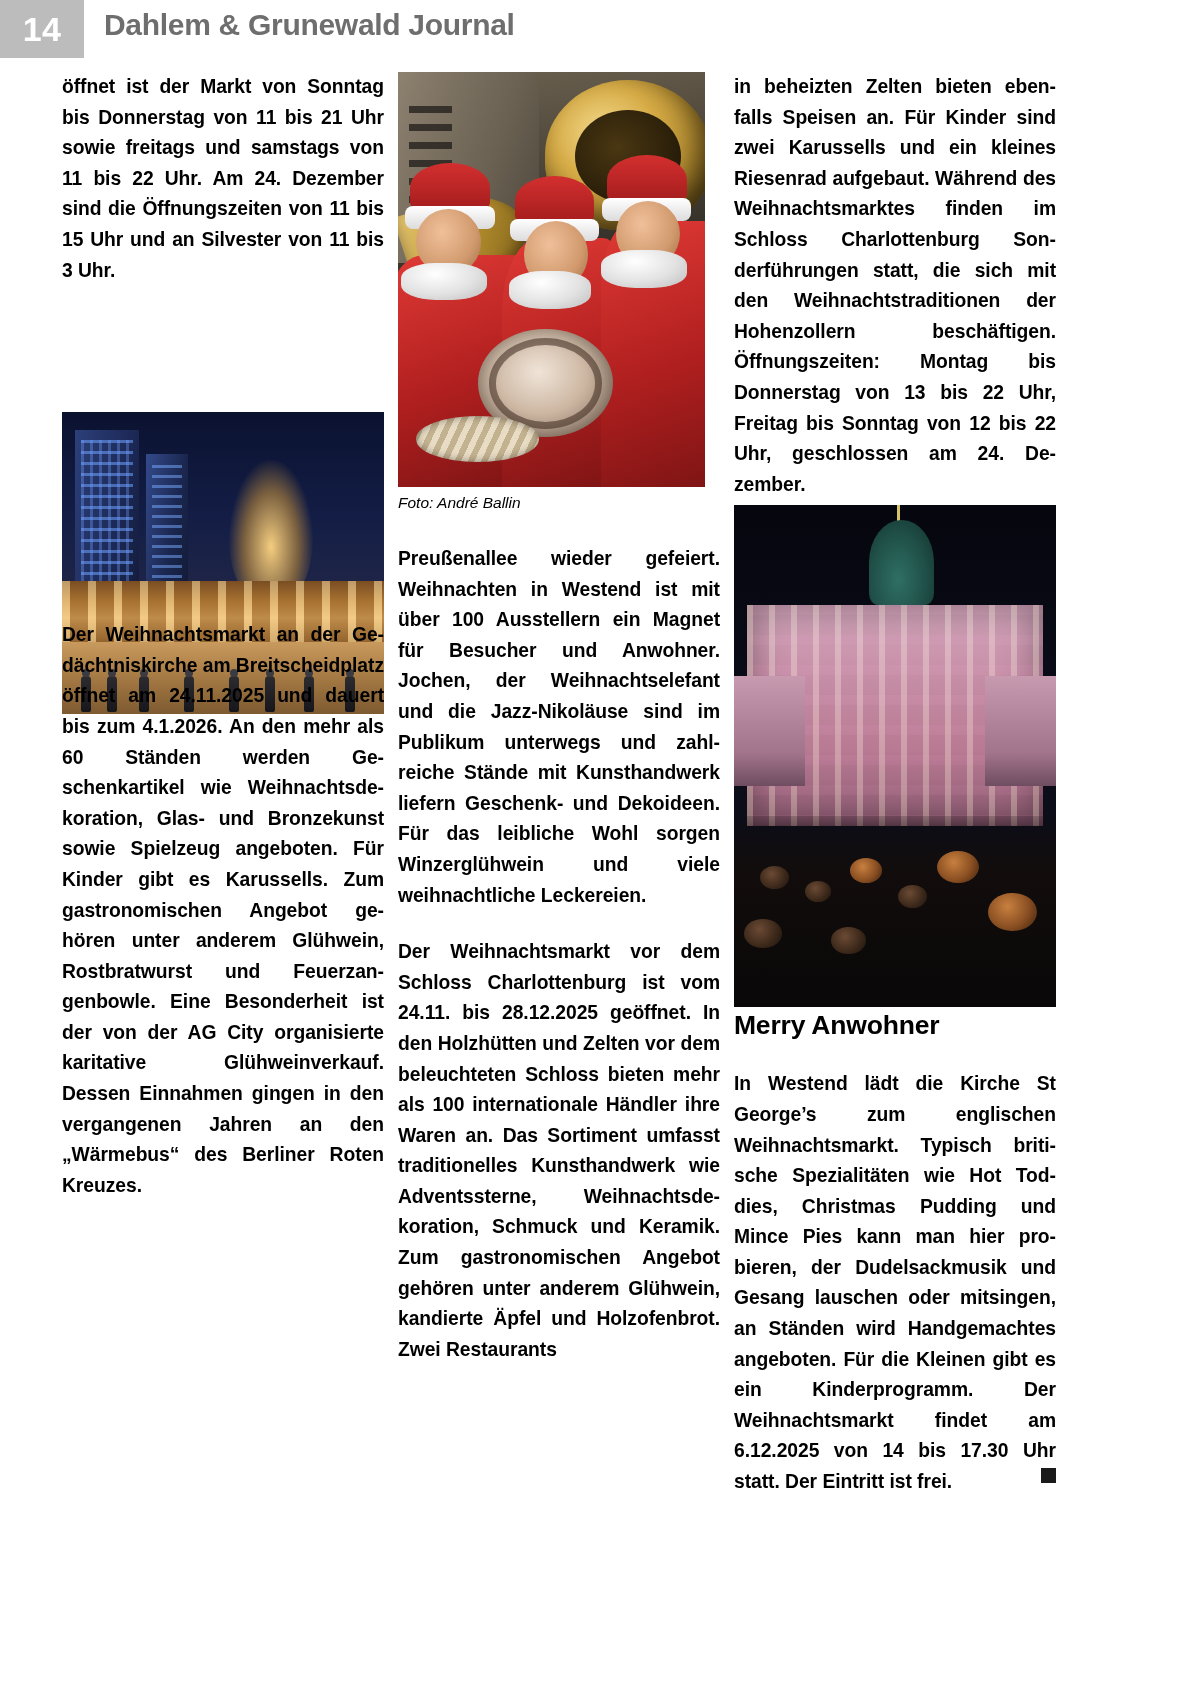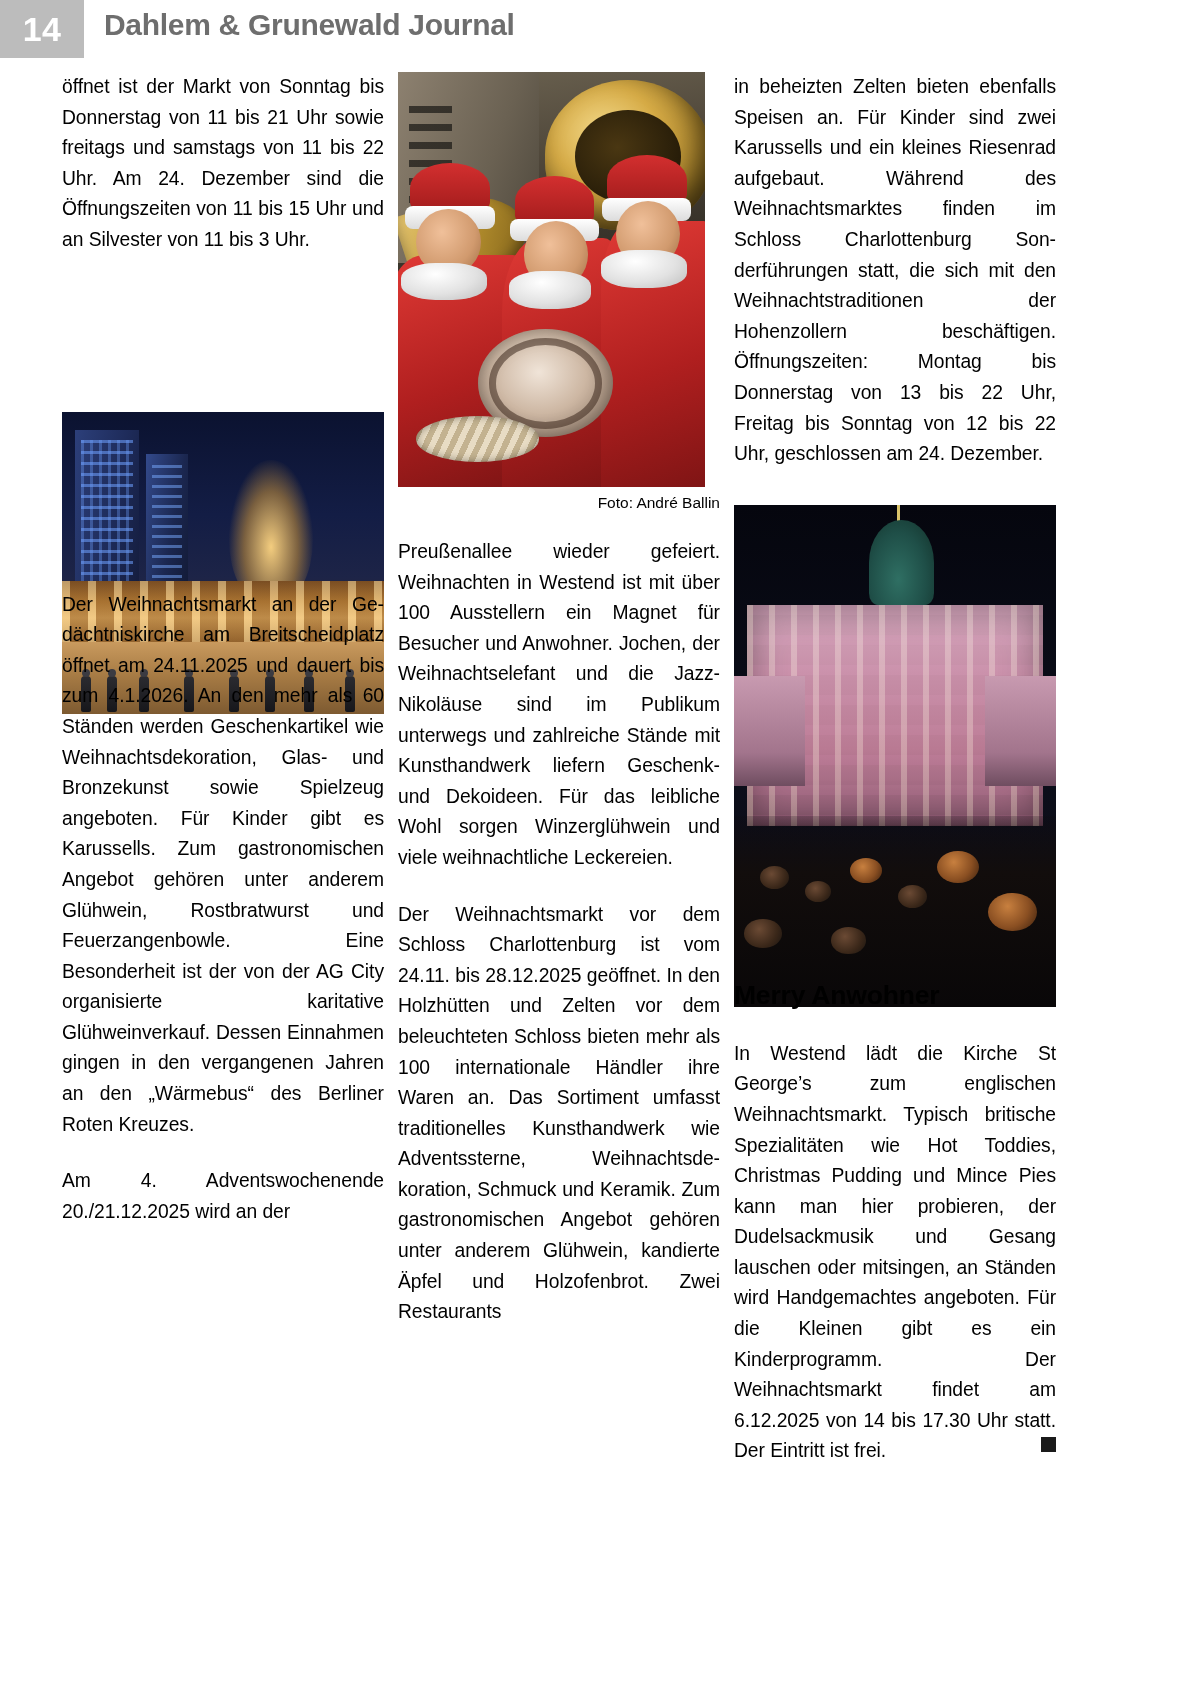--- a/index.html
+++ b/index.html
@@ -61,37 +61,37 @@
   .col-3 { left: 734px; }
 
   p.body, .body-text {
     font-size: 19.3px;
     line-height: 30.6px;
     text-align: justify;
     text-justify: inter-word;
     margin: 0 0 0 0;
     hyphens: manual;
     -webkit-hyphens: manual;
-    font-weight: 400;
+    font-weight: 700;
     letter-spacing: -0.05px;
   }
 
   h2.headline {
     font-size: 26.5px;
     line-height: 35px;
     font-weight: bold;
     margin: 0;
     letter-spacing: -0.2px;
   }
   .headline-gap-top { margin-top: 30px; }
 
   .caption {
     font-size: 15.5px;
-    text-align: right;
-    margin: 6px 0 24px 0;
+    font-style: italic;
+    margin: 6px 0 31px 0;
     line-height: 20px;
   }
 
   
   .photo {
     position: relative;
     overflow: hidden;
     background: #222;
   }
 
@@ -376,21 +376,20 @@
 
 <div class="col col-1">
   <p class="body">öffnet ist der Markt von Sonntag bis Donnerstag von 11 bis 21 Uhr sowie freitags und samstags von 11 bis 22 Uhr. Am 24. Dezember sind die Öffnungszeiten von 11 bis 15 Uhr und an Silvester von 11 bis 3 Uhr.</p>
 
 
   <div style="height:334px;"></div>
 
   <p class="body">Der Weihnachtsmarkt an der Ge­dächtniskirche am Breitscheid­platz öffnet am 24.11.2025 und dauert bis zum 4.1.2026. An den mehr als 60 Ständen werden Ge­schenkartikel wie Weihnachtsde­koration, Glas- und Bronzekunst sowie Spielzeug angeboten. Für Kinder gibt es Karussells. Zum gastronomischen Angebot ge­hören unter anderem Glühwein, Rostbratwurst und Feuerzan­genbowle. Eine Besonderheit ist der von der AG City organisier­te karitative Glühweinverkauf. Dessen Einnahmen gingen in den vergangenen Jahren an den „Wärmebus“ des Berliner Roten Kreuzes.</p>
 
 
-  <p class="body" style="margin-top:26px;">Am 4. Adventswochenende 20./21.12.2025 wird an der</p>
 </div>
 
 <div class="col col-2">
 
   <div style="height:415px;"></div>
 
   <div class="caption">Foto: André Ballin</div>
 
   <p class="body">Preußenallee wieder gefeiert. Weihnachten in Westend ist mit über 100 Ausstellern ein Mag­net für Besucher und Anwohner. Jochen, der Weihnachtselefant und die Jazz-Nikoläuse sind im Publikum unterwegs und zahl­reiche Stände mit Kunsthand­werk liefern Geschenk- und De­koideen. Für das leibliche Wohl sorgen Winzerglühwein und viele weihnachtliche Leckereien.</p>
 

